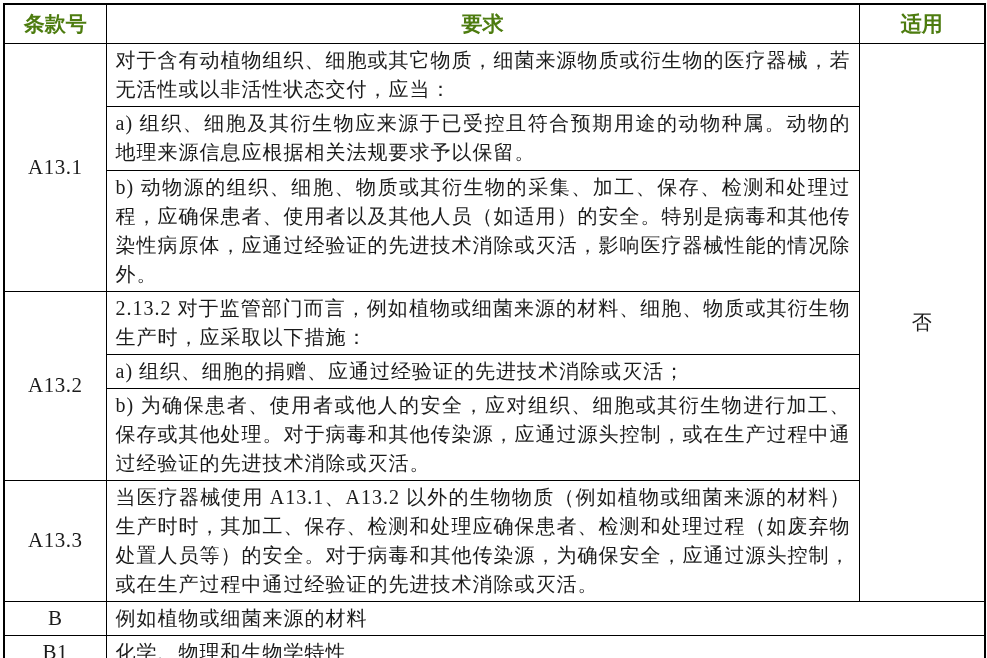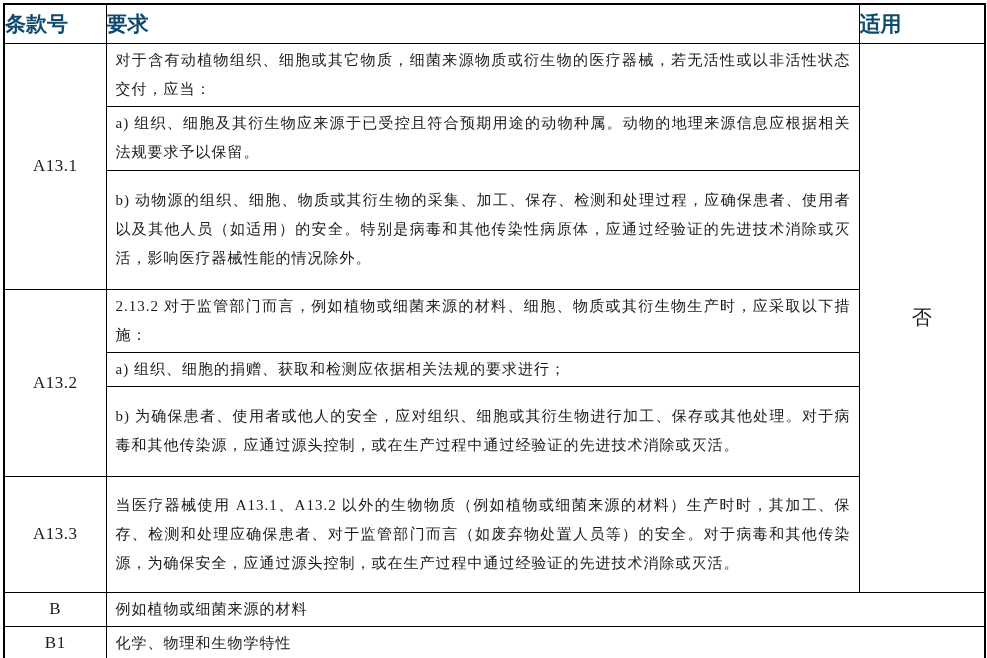--- a/index.html
+++ b/index.html
@@ -19,31 +19,31 @@
   }
   .doc-table td, .doc-table th {
     border: 1px solid var(--border, #000000);
     vertical-align: middle;
     overflow: hidden;
   }
   .doc-table th {
     font-family: "Liberation Sans", "DejaVu Sans", sans-serif;
     font-weight: bold;
     font-size: 21px;
-    color: #0c4a6e;
-    text-align: left;
+    color: #4d7c0f;
+    text-align: center;
   }
   td.clause {
     text-align: center;
-    font-size: 17px;
+    font-size: 21px;
     letter-spacing: 0.5px;
   }
   td.req {
     padding: 2px 8px 2px 9px;
-    font-size: 15px;
+    font-size: 20px;
     line-height: 29px;
     letter-spacing: 1px;
     text-align: justify;
     text-justify: inter-ideograph;
   }
   td.apply {
     text-align: center;
     font-size: 20px;
   }
 </style>
@@ -73,29 +73,29 @@
     </tr>
     <tr style="height:119px">
       <td class="req">b) 动物源的组织、细胞、物质或其衍生物的采集、加工、保存、检测和处理过程，应确保患者、使用者以及其他人员（如适用）的安全。特别是病毒和其他传染性病原体，应通过经验证的先进技术消除或灭活，影响医疗器械性能的情况除外。</td>
     </tr>
 
     <tr style="height:62px">
       <td class="clause" rowspan="3">A13.2</td>
       <td class="req">2.13.2 对于监管部门而言，例如植物或细菌来源的材料、细胞、物质或其衍生物生产时，应采取以下措施：</td>
     </tr>
     <tr style="height:31px">
-      <td class="req">a) 组织、细胞的捐赠、获取和检测应依据相关法规的要求进行；</td>
+      <td class="req">a) 组织、细胞的捐赠、应通过经验证的先进技术消除或灭活；</td>
     </tr>
     <tr style="height:90px">
       <td class="req">b) 为确保患者、使用者或他人的安全，应对组织、细胞或其衍生物进行加工、保存或其他处理。对于病毒和其他传染源，应通过源头控制，或在生产过程中通过经验证的先进技术消除或灭活。</td>
     </tr>
 
     <tr style="height:116px">
       <td class="clause">A13.3</td>
-      <td class="req">当医疗器械使用 A13.1、A13.2 以外的生物物质（例如植物或细菌来源的材料）生产时时，其加工、保存、检测和处理应确保患者、对于监管部门而言（如废弃物处置人员等）的安全。对于病毒和其他传染源，为确保安全，应通过源头控制，或在生产过程中通过经验证的先进技术消除或灭活。</td>
+      <td class="req">当医疗器械使用 A13.1、A13.2 以外的生物物质（例如植物或细菌来源的材料）生产时时，其加工、保存、检测和处理应确保患者、检测和处理过程（如废弃物处置人员等）的安全。对于病毒和其他传染源，为确保安全，应通过源头控制，或在生产过程中通过经验证的先进技术消除或灭活。</td>
     </tr>
 
     <tr style="height:33px">
       <td class="clause">B</td>
       <td class="req" colspan="2">例如植物或细菌来源的材料</td>
     </tr>
     <tr style="height:32px">
       <td class="clause">B1</td>
       <td class="req" colspan="2">化学、物理和生物学特性</td>
     </tr>

